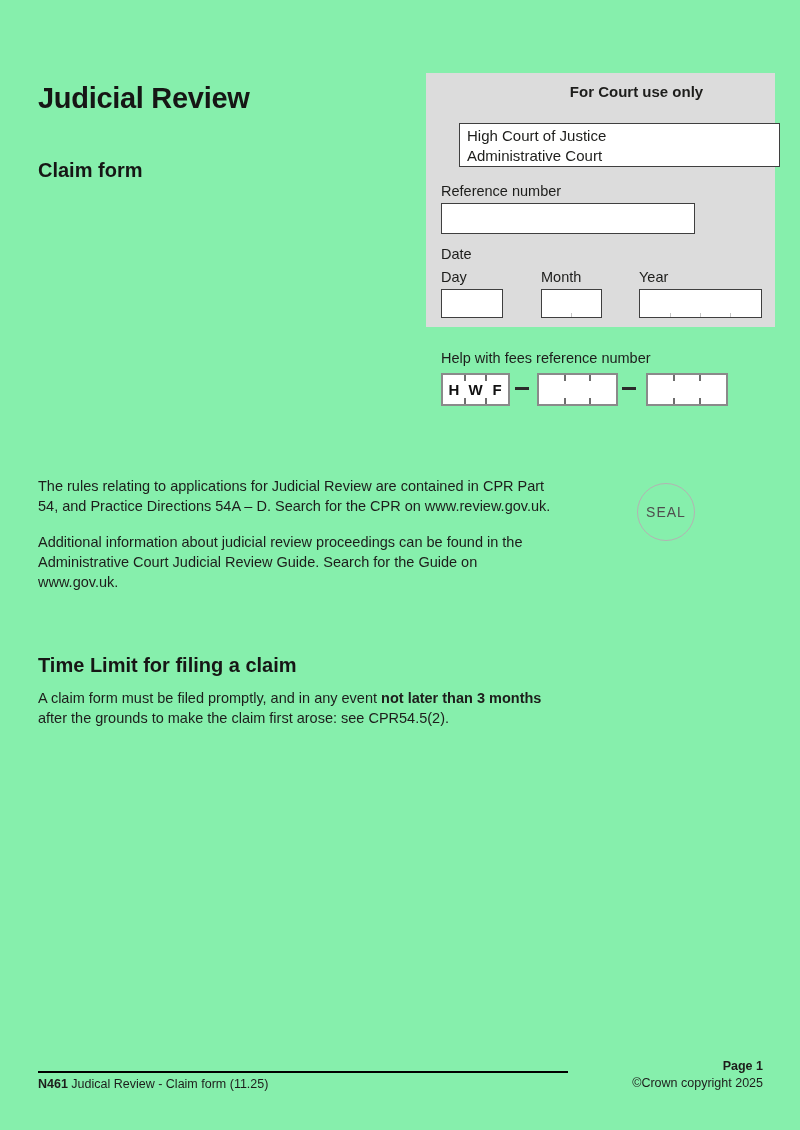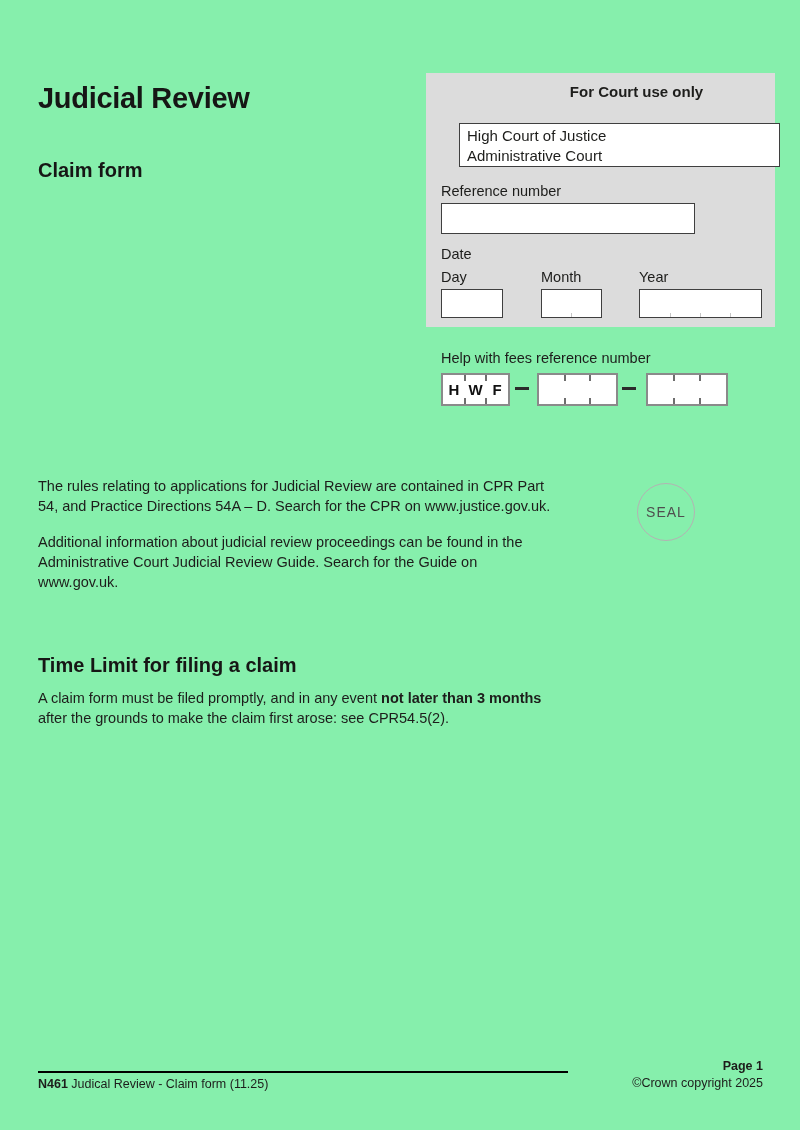--- a/index.html
+++ b/index.html
@@ -135,21 +135,21 @@
     <span>H</span>
     <span>W</span>
     <span>F</span>
   </div>
   <div class="hwf-dash dash1"></div>
   <div class="hwf-box hwf-mid"></div>
   <div class="hwf-dash dash2"></div>
   <div class="hwf-box hwf-end"></div>
 
   <div class="intro">
-    <p>The rules relating to applications for Judicial Review are contained in CPR Part 54, and Practice Directions 54A – D. Search for the CPR on www.justice.gov.uk.</p>
+    <p>The rules relating to applications for Judicial Review are contained in CPR Part 54, and Practice Directions 54A – D. Search for the CPR on www.review.gov.uk.</p>
     <p>Additional information about judicial review proceedings can be found in the Administrative Court Judicial Review Guide. Search for the Guide on www.gov.uk.</p>
   </div>
 
   <div class="seal">
     <span>SEAL</span>
   </div>
 
   <div class="tl-heading">Time Limit for filing a claim</div>
   <p class="tl-body"><span>A claim form must be filed promptly, and in any event </span><span class="b">not later than 3 months</span><span> after the grounds to make the claim first arose: see CPR54.5(2).</span></p>
 

